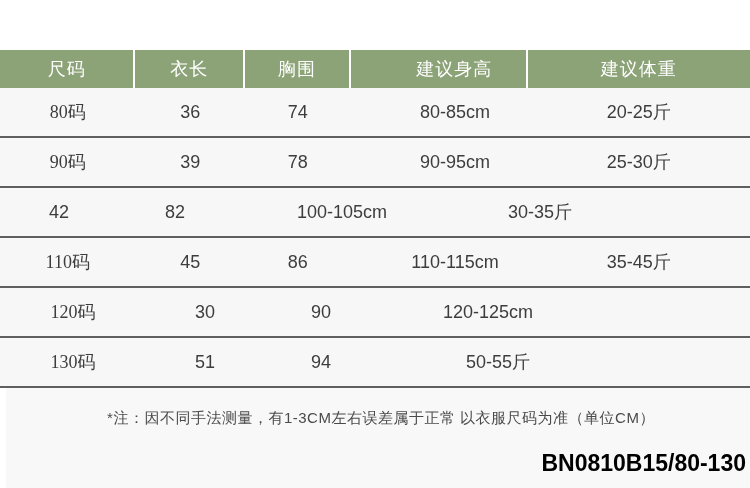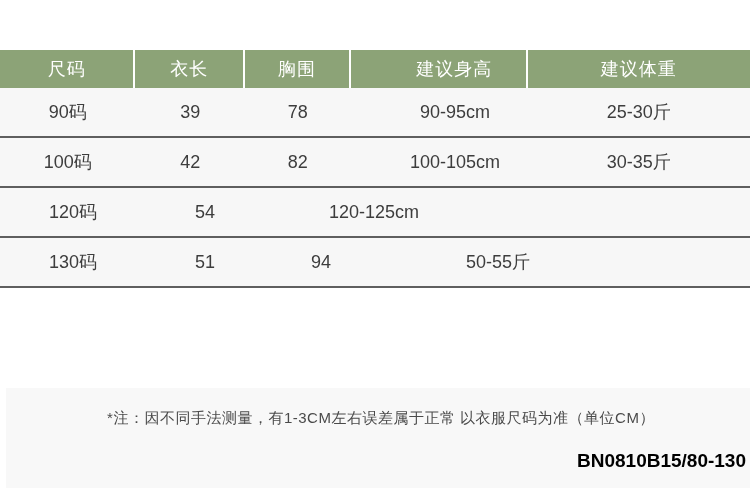--- a/index.html
+++ b/index.html
@@ -42,21 +42,21 @@
     border-bottom: 2px solid #5f5f5f;
   }
   .d-cell {
     display: flex;
     align-items: center;
     justify-content: center;
     font-size: 18px;
     color: #3d3d3d;
   }
 
-  .c0 { width: 146px; }
+  .c0 { width: 146px; font-family: Liberation Serif, serif; }
   .c1 { width: 118px; }
   .c2 { width: 114px; }
   .c3 { width: 188px; padding-left: 32px; }
   .c4 { width: 240px; }
 
   .footer-section {
     position: absolute;
     top: 388px;
     left: 0;
     width: 750px;
@@ -71,59 +71,73 @@
     width: 750px;
     text-align: center;
     font-size: 15px;
     color: #4a4a4a;
     letter-spacing: 0.5px;
   }
   .product-code {
     position: absolute;
     top: 62px;
     right: 10px;
-    font-size: 19px;
+    font-size: 23px;
     font-weight: bold;
     color: #000000;
   }
 </style>
 </head>
 <body>
 
 <div class="size-table">
 
   <div class="header-row">
     <div class="h-cell c0">尺码</div>
     <div class="h-cell c1">衣长</div>
     <div class="h-cell c2">胸围</div>
     <div class="h-cell c3">建议身高</div>
     <div class="h-cell c4">建议体重</div>
   </div>
 
+  <div class="d-row">
+    <div class="d-cell c0">80码</div>
+    <div class="d-cell c1">36</div>
+    <div class="d-cell c2">74</div>
+    <div class="d-cell c3">80-85cm</div>
+    <div class="d-cell c4">20-25斤</div>
+  </div>
 
   <div class="d-row">
     <div class="d-cell c0">90码</div>
     <div class="d-cell c1">39</div>
     <div class="d-cell c2">78</div>
     <div class="d-cell c3">90-95cm</div>
     <div class="d-cell c4">25-30斤</div>
   </div>
 
   <div class="d-row">
-    <div class="d-cell c0">100码</div>
     <div class="d-cell c1">42</div>
     <div class="d-cell c2">82</div>
     <div class="d-cell c3">100-105cm</div>
     <div class="d-cell c4">30-35斤</div>
   </div>
 
+  <div class="d-row">
+    <div class="d-cell c0">110码</div>
+    <div class="d-cell c1">45</div>
+    <div class="d-cell c2">86</div>
+    <div class="d-cell c3">110-115cm</div>
+    <div class="d-cell c4">35-45斤</div>
+  </div>
 
   <div class="d-row">
     <div class="d-cell c0">120码</div>
-    <div class="d-cell c1">54</div>
+    <div class="d-cell c1">30</div>
+    <div class="d-cell c2">90</div>
     <div class="d-cell c3">120-125cm</div>
   </div>
 
   <div class="d-row">
     <div class="d-cell c0">130码</div>
     <div class="d-cell c1">51</div>
     <div class="d-cell c2">94</div>
     <div class="d-cell c4">50-55斤</div>
   </div>
 

